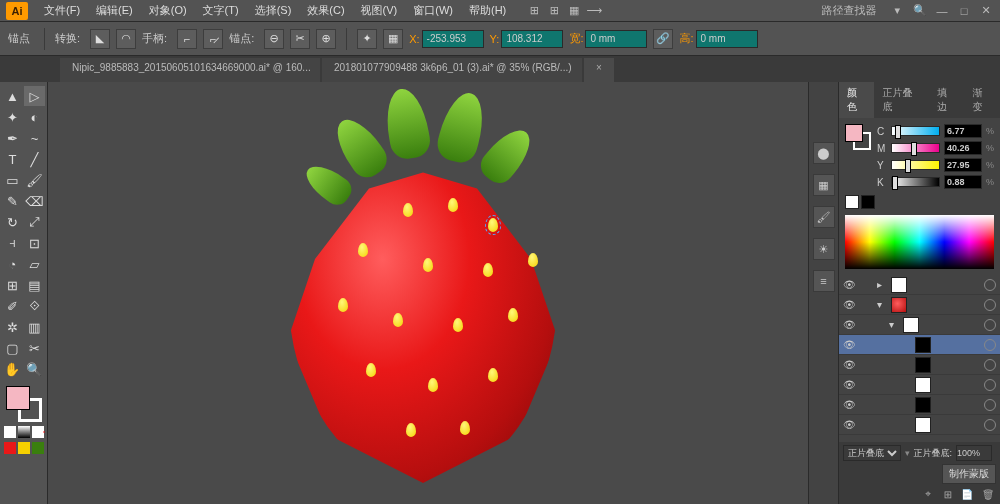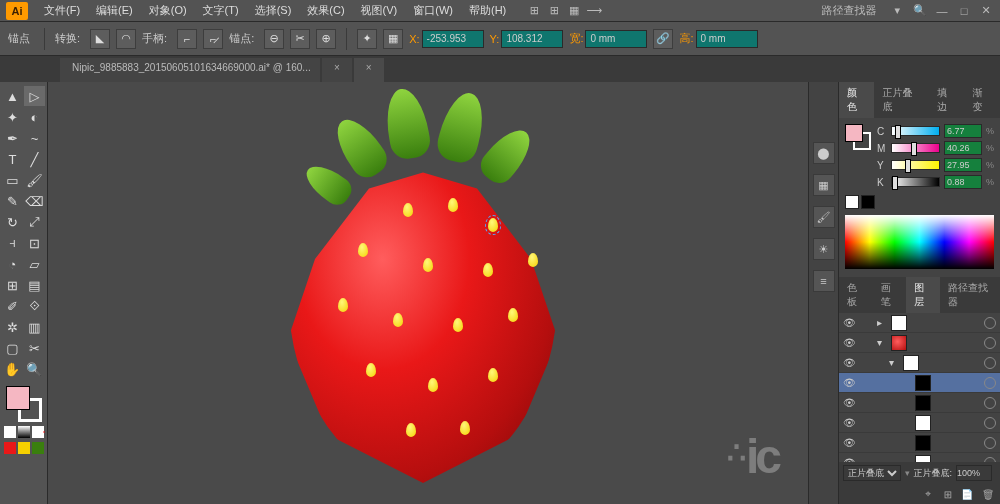--- a/index.html
+++ b/index.html
@@ -59,21 +59,21 @@
 .panel-tabs div.active { background: #4a4a4a; color: #eee; }
 .panel-body { padding: 6px; background: #434343; }
 .rpanel-dock { width: 30px; background: #434343; display: flex; flex-direction: column; align-items: center; padding-top: 60px; gap: 10px; border-left: 1px solid #2a2a2a; }
 .rpanel-dock .dbtn { width: 22px; height: 22px; background: #555; display: flex; align-items: center; justify-content: center; color: #ccc; cursor: pointer; border: 1px solid #3a3a3a; }
 
 
 .color-sliders { display: flex; flex-direction: column; gap: 3px; }
 .cslider { display: flex; align-items: center; gap: 4px; }
 .cslider .cl { width: 10px; color: #ccc; font-size: 10px; }
 .cslider .track { flex: 1; height: 10px; position: relative; border: 1px solid #2a2a2a; }
-.cslider input { width: 38px; height: 14px; background: #15803d; border: 1px solid #2a2a2a; color: #ccc; font-size: 9px; padding: 0 2px; }
+.cslider input { width: 38px; height: 14px; background: #000000; border: 1px solid #2a2a2a; color: #ccc; font-size: 9px; padding: 0 2px; font-weight: bold; }
 .cslider .track .thumb { position: absolute; top: -2px; width: 6px; height: 14px; background: #ddd; border: 1px solid #000; }
 .spectrum { height: 54px; margin-top: 6px; background: linear-gradient(to bottom, rgba(255,255,255,1), rgba(255,255,255,0) 50%, rgba(0,0,0,0) 50%, rgba(0,0,0,1)), linear-gradient(to right, #f00, #ff0, #0f0, #0ff, #00f, #f0f, #f00); }
 .mini-sw2 { display: flex; gap: 2px; margin-bottom: 4px; }
 .mini-sw2 div { width: 14px; height: 14px; border: 1px solid #222; }
 
 
 .layers-panel { flex: 1; display: flex; flex-direction: column; min-height: 0; }
 .layer-list { flex: 1; overflow-y: auto; background: #434343; }
 .layer-row { display: flex; align-items: center; height: 20px; border-bottom: 1px solid #3a3a3a; padding: 0 4px; gap: 4px; cursor: pointer; }
 .layer-row.sel { background: #5570a0; }
@@ -158,20 +158,21 @@
       <input value="0 mm" style="">
     </div>
   </div>
 
   <div class="tabs" id="doc-tabs">
       <div class="tab">
         <span>Nipic_9885883_20150605101634669000.ai* @ 160...</span>
         <span class="close">×</span>
       </div>
       <div class="tab">
+        <span>201801077909488 3k6p6_01 (3).ai* @ 35% (RGB/...)</span>
         <span class="close">×</span>
       </div>
       <div class="tab active">
         <span class="close">×</span>
       </div>
     </div>
 
   <div class="main">
 
     <div class="toolbar">
@@ -271,21 +272,20 @@
         <div class="seed" style="left:190px;top:215px"></div>
         <div class="seed" style="left:245px;top:230px"></div>
         <div class="seed" style="left:305px;top:235px"></div>
         <div class="seed" style="left:360px;top:225px"></div>
         <div class="seed" style="left:218px;top:280px"></div>
         <div class="seed" style="left:280px;top:295px"></div>
         <div class="seed" style="left:340px;top:285px"></div>
         <div class="seed" style="left:258px;top:340px"></div>
         <div class="seed" style="left:312px;top:338px"></div>
       </div>
-      <div class="watermark">ic</div>
     </div>
 
     <div class="rpanel-dock">
       <div class="dbtn">⬤</div>
       <div class="dbtn">▦</div>
       <div class="dbtn">🖌</div>
       <div class="dbtn">☀</div>
       <div class="dbtn">≡</div>
     </div>
 
@@ -338,26 +338,20 @@
               </div>
             </div>
         </div>
         <div class="mini-sw2" style="margin-top:6px">
           <div style="background:#fff"></div>
           <div style="background:#000"></div>
         </div>
         <div class="spectrum"></div>
       </div>
 
-      <div class="panel-tabs" id="layer-tabs" style="margin-top:2px">
-          <div>色板</div>
-          <div>画笔</div>
-          <div class="active">图层</div>
-          <div>路径查找器</div>
-        </div>
       <div class="layers-panel">
         <div class="layer-list" id="layer-list">
             <div class="layer-row">
               <span class="eye">👁</span>
               <span class="lock"></span>
               <span style="width:0px"></span>
               <span class="twisty">▸</span>
               <div class="thumb white"></div>
               <div class="target"></div>
             </div>
@@ -418,20 +412,23 @@
               <div class="target"></div>
             </div>
           </div>
         <div class="layer-footer">
           <select><option>正片叠底</option></select>
           <span style="color:#888">▾</span>
           <span>正片叠底:</span>
           <input value="100%" style="">
         </div>
         <div class="layer-btnrow">
+          <span class="make-mask">制作蒙版</span>
+        </div>
+        <div class="layer-btnrow">
           <span class="lb">⌖</span>
           <span class="lb">⊞</span>
           <span class="lb">📄</span>
           <span class="lb">🗑</span>
         </div>
       </div>
     </div>
   </div>
 </div>
 

